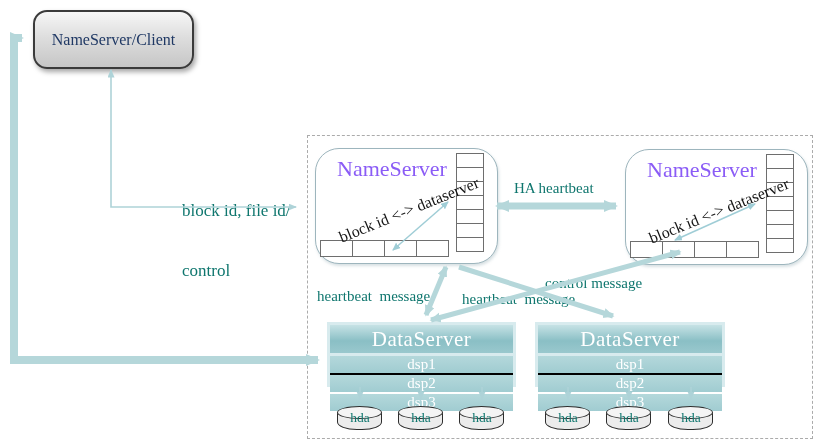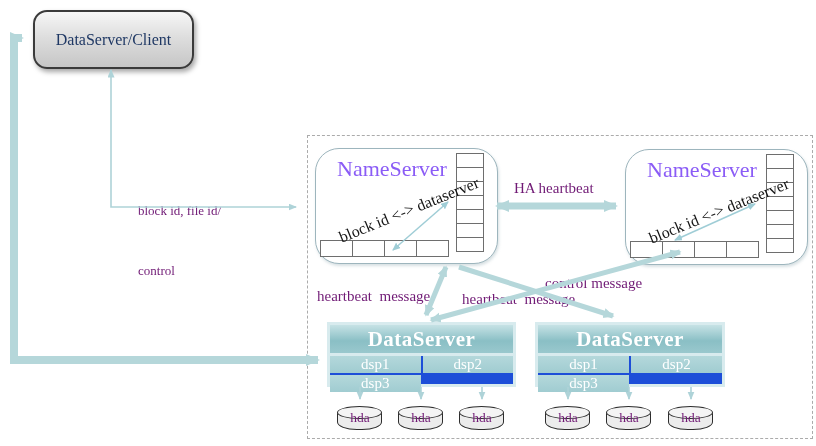--- a/index.html
+++ b/index.html
@@ -12,75 +12,75 @@
     border:1px dashed #ababab;background:#fff;
   }
   .app-box{
     position:absolute;left:33px;top:10px;width:157px;height:55px;
     background:linear-gradient(180deg,#f6f6f6 0%,#dedede 45%,#c6c6c6 100%);
     border:2px solid #3a3a3a;border-radius:14px;
     box-shadow:2px 3px 5px rgba(0,0,0,.35);
     display:flex;align-items:center;justify-content:center;
     color:#1f3864;font-size:16px;
   }
-  .lbl{position:absolute;color:#701a75;font-size:15px;white-space:pre;line-height:20px;}
-  .lbl.small{font-size:13px;}
+  .lbl{position:absolute;color:#0f766e;font-size:15px;white-space:pre;line-height:20px;}
+  .lbl.small{font-size:17px;margin-left:44px;}
   .ns-box{
     position:absolute;width:181px;height:114px;background:#fff;
     border:1.4px solid #9db5bd;border-radius:24px;
     box-shadow:1px 2px 3px rgba(140,165,175,.35);
   }
   .ns-title{position:absolute;left:21px;top:7px;color:#8b5cf6;font-size:22px;white-space:nowrap;}
   .vtable{position:absolute;left:140px;top:5px;display:flex;flex-direction:column;}
   .vtable .cell{width:26px;height:13px;border:1px solid #6e6e6e;background:#fff;margin-top:-1px;}
   .htable{position:absolute;left:5px;top:91px;display:flex;}
   .htable .cell{width:31px;height:15px;border:1px solid #6e6e6e;background:#fff;margin-left:-1px;}
   .rotated{
     position:absolute;left:24px;top:80px;color:#141414;font-size:16px;white-space:nowrap;
     transform:rotate(-22deg);transform-origin:0 50%;
   }
   .ds-header{
     position:absolute;height:29px;
     background:linear-gradient(180deg,#c6e2e5 0%,#8abfc5 55%,#9bc9ce 100%);
     box-shadow:0 0 0 3px #d8ebee;
     color:#fff;display:flex;align-items:center;justify-content:center;
-    font-size:21px;letter-spacing:.5px;font-weight:bold;
+    font-size:21px;letter-spacing:.5px;
   }
   .dsp-row{
-    position:absolute;height:28px;display:grid;grid-template-columns:1fr 1fr;gap:2px;
-    box-shadow:0 0 0 3px #d8ebee;background:#1d4ed8;
+    position:absolute;height:28px;display:grid;grid-template-columns:1fr;gap:2px;
+    box-shadow:0 0 0 3px #d8ebee;background:#000000;
   }
   .dsp{
     background:linear-gradient(180deg,#b4d8db 0%,#a0ccd1 100%);
     color:#fff;font-size:15px;display:flex;align-items:center;justify-content:center;
   }
   .disk{position:absolute;width:46px;height:27px;}
   .disk-body{
     position:absolute;left:0;top:5px;width:43px;height:17px;background:#ececec;
     border:1.4px solid #2d2d2d;border-radius:4px 4px 20px 20px / 3px 3px 8px 8px;
   }
   .disk-top{
     position:absolute;left:0;top:0;width:43px;height:11px;background:#f4f4f4;
     border:1.4px solid #2d2d2d;border-radius:50%;
   }
   .disk-label{
     position:absolute;left:0;top:4px;width:100%;text-align:center;
-    color:#701a75;font-size:13.5px;z-index:2;
+    color:#0f766e;font-size:13.5px;z-index:2;
   }
   svg.wires{position:absolute;left:0;top:0;pointer-events:none;}
 </style>
 </head>
 <body>
 
 <div class="canvas">
 
   <div class="group-box"></div>
 
   <div class="app-box">
-    <span>DataServer/Client</span>
+    <span>NameServer/Client</span>
   </div>
 
   <div class="lbl small" style="left:138px;top:161px;">
     <div>block id, file id/</div>
     <div>control</div>
   </div>
 
   <div class="lbl" style="left:514px;top:178px;">HA heartbeat</div>
   <div class="lbl" style="left:317px;top:286px;">heartbeat  message</div>
   <div class="lbl" style="left:545px;top:273px;">control message</div>

